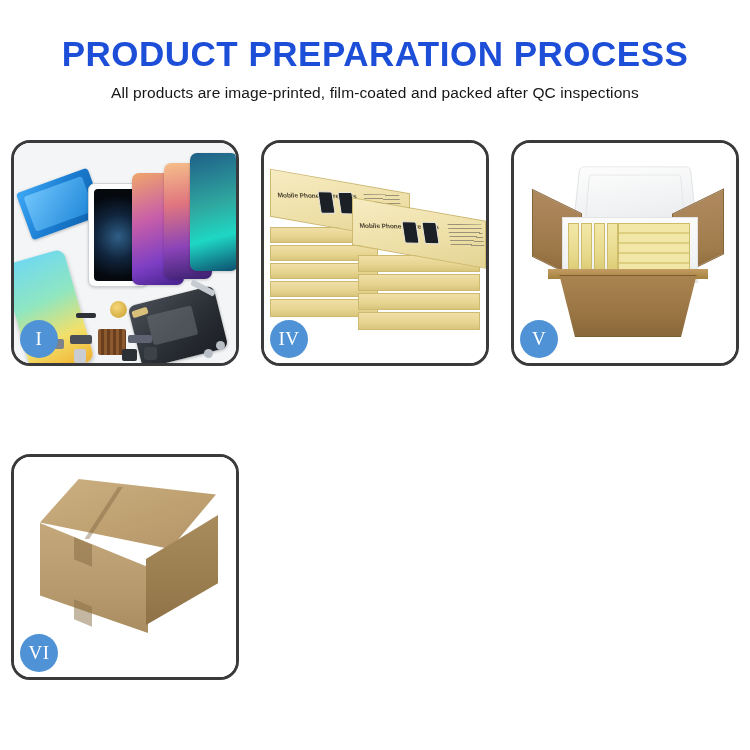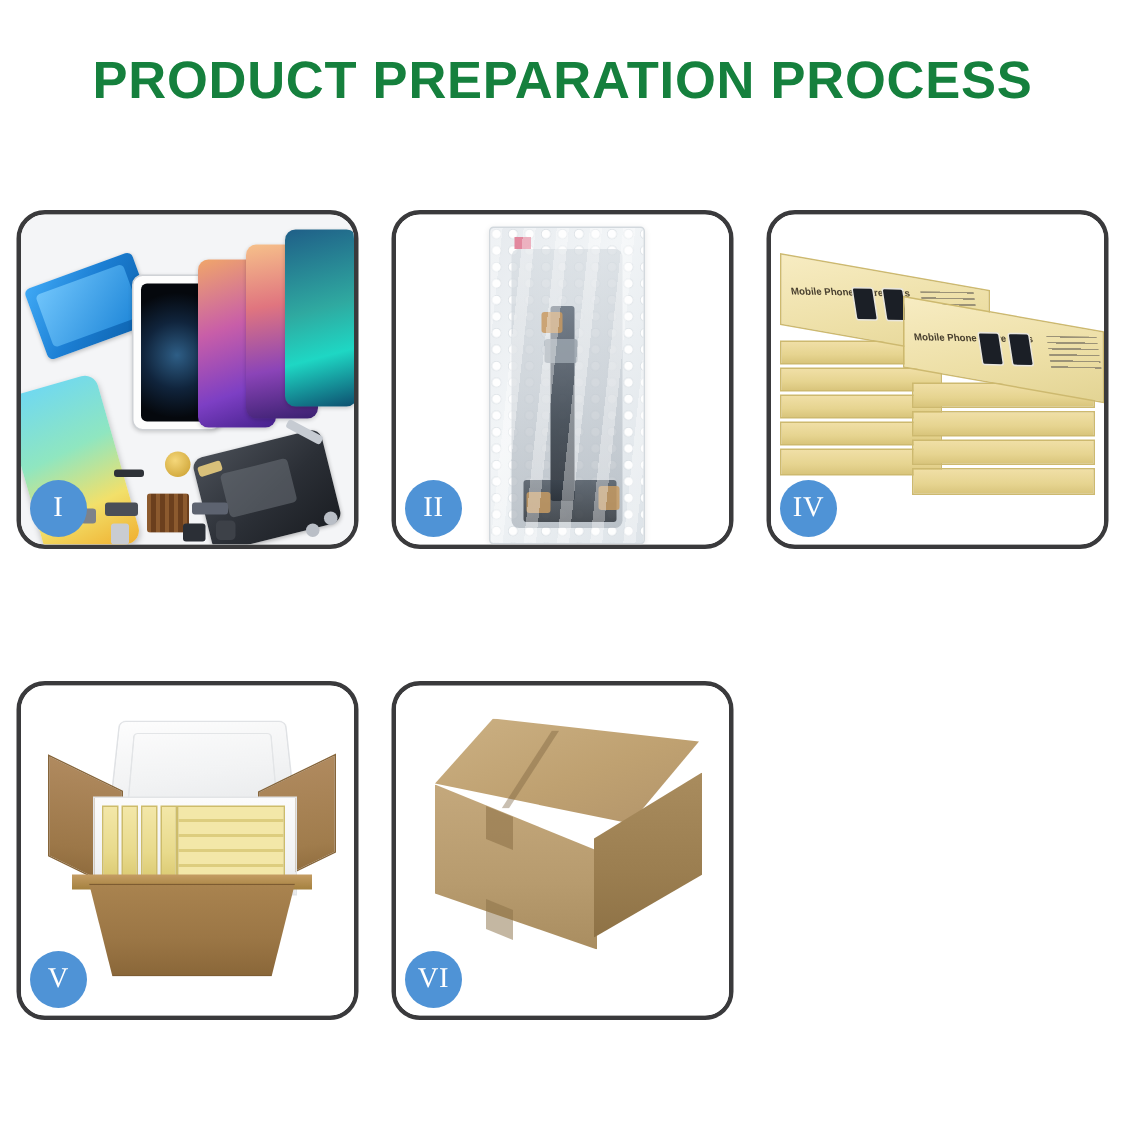--- a/index.html
+++ b/index.html
@@ -9,21 +9,21 @@
     font-family: "Liberation Sans", sans-serif;
     overflow: hidden;
   }
   .page { position: relative; width: 750px; height: 750px; background: #fff; }
 
   
   .header { width: 100%; padding-top: 36px; text-align: center; }
   .title {
     font-family: "Liberation Sans", sans-serif;
     font-size: 35px; font-weight: 700; letter-spacing: 0.5px;
-    color: #15803d; line-height: 1.05; white-space: nowrap;
+    color: #1d4ed8; line-height: 1.05; white-space: nowrap;
   }
   .subtitle {
     margin-top: 11px;
     font-family: "Liberation Sans", sans-serif;
     font-size: 15.5px; font-weight: 400; color: #161616;
     letter-spacing: 0.1px; white-space: nowrap;
   }
 
   
   .grid {
@@ -313,20 +313,21 @@
   .c-tab2 { position:absolute; left:60px; top:146px; width:18px; height:20px;
             background: rgba(138,112,70,.5); transform: skewY(22deg); }
 </style>
 </head>
 <body>
 
 <div class="page">
 
   <div class="header">
     <div class="title">PRODUCT PREPARATION PROCESS</div>
+    <div class="subtitle">All products are image-printed, film-coated and packed after QC inspections</div>
   </div>
 
   <div class="grid">
 
     <div class="panel">
       <div class="photo p1">
         <div class="scr s-blue"></div>
         <div class="scr s-black"></div>
         <div class="scr s-purple"></div>
         <div class="scr s-dark"></div>
@@ -343,36 +344,20 @@
         <div class="chip c8"></div>
         <div class="chip c9"></div>
         <div class="chip c10"></div>
         <div class="chip c11"></div>
         <div class="chip c12"></div>
         <div class="chip c13"></div>
       </div>
       <div class="badge">I</div>
     </div>
 
-    <div class="panel">
-      <div class="photo p2">
-        <div class="bubble-bag">
-          <div class="bag-screen"></div>
-          <div class="bag-flex"></div>
-          <div class="bag-conn"></div>
-          <div class="bag-tan1"></div>
-          <div class="bag-dark"></div>
-          <div class="bag-tan2"></div>
-          <div class="bag-tan3"></div>
-          <div class="bag-tag"></div>
-          <div class="bag-gloss"></div>
-        </div>
-      </div>
-      <div class="badge">II</div>
-    </div>
 
 
     <div class="panel">
       <div class="photo p4">
         <div class="stack">
 
           <div class="bx" style="left:0px;  top:68px;  width:108px; height:16px;"></div>
           <div class="bx" style="left:0px;  top:86px;  width:108px; height:16px;"></div>
           <div class="bx" style="left:0px;  top:104px; width:108px; height:16px;"></div>
           <div class="bx" style="left:0px;  top:122px; width:108px; height:16px;"></div>

